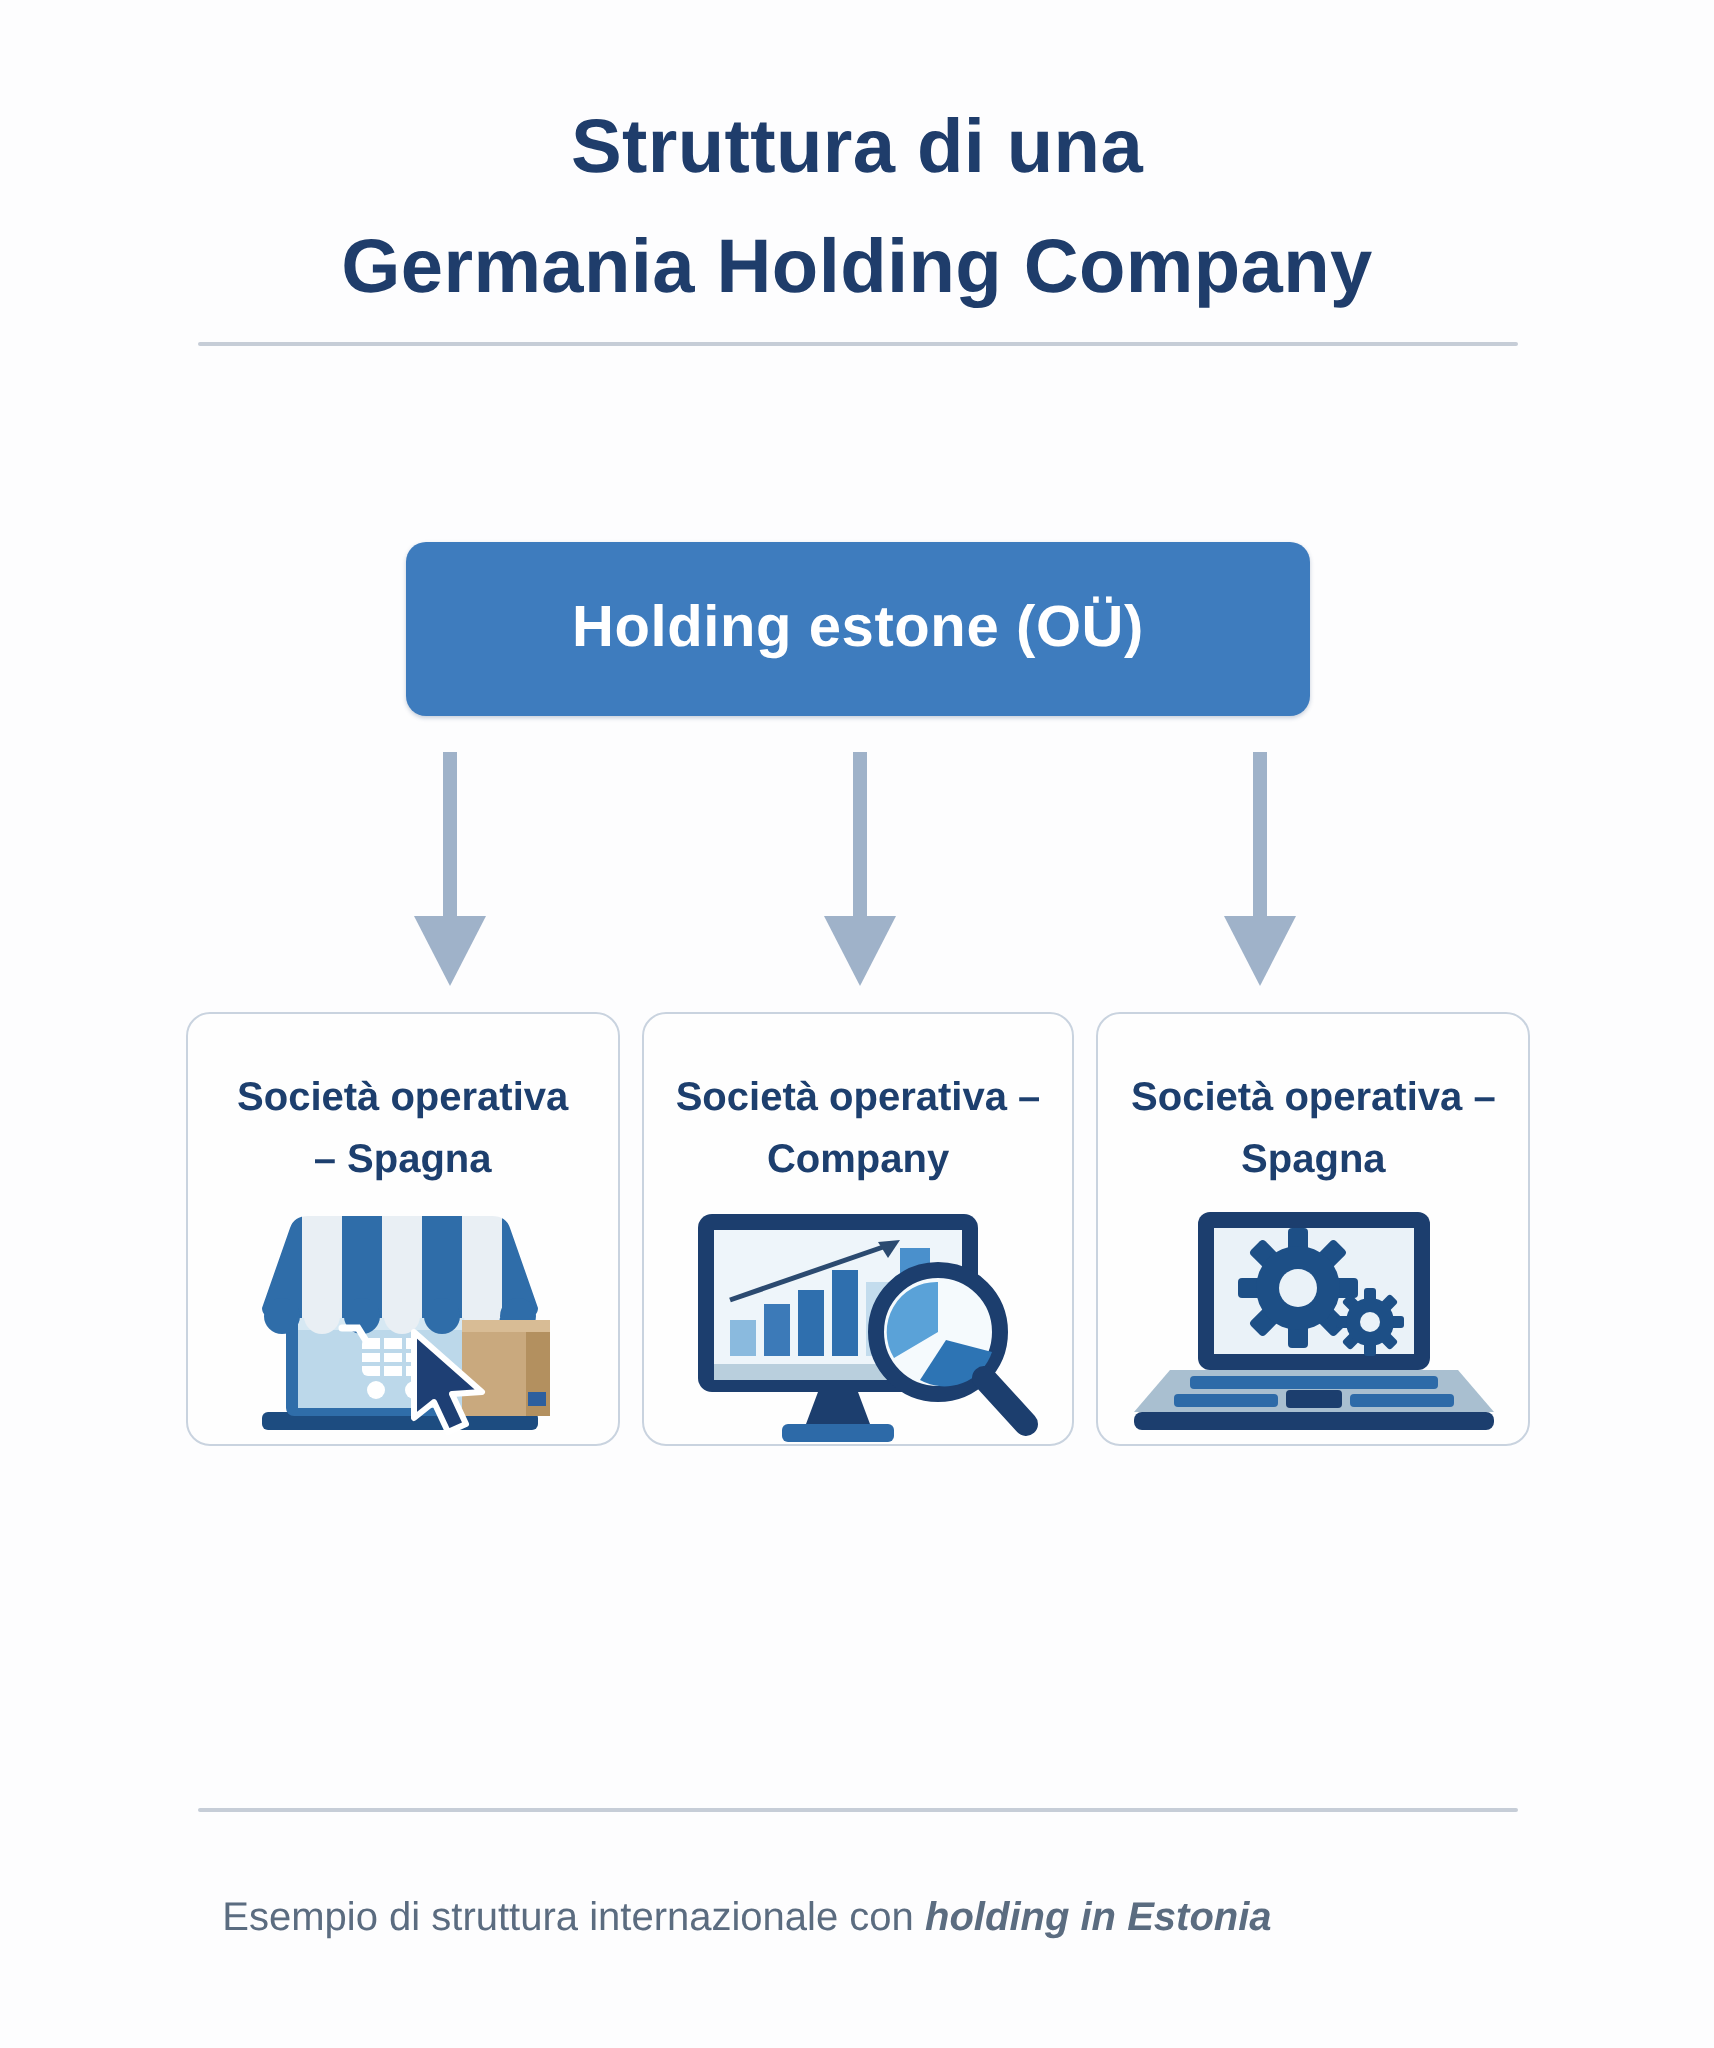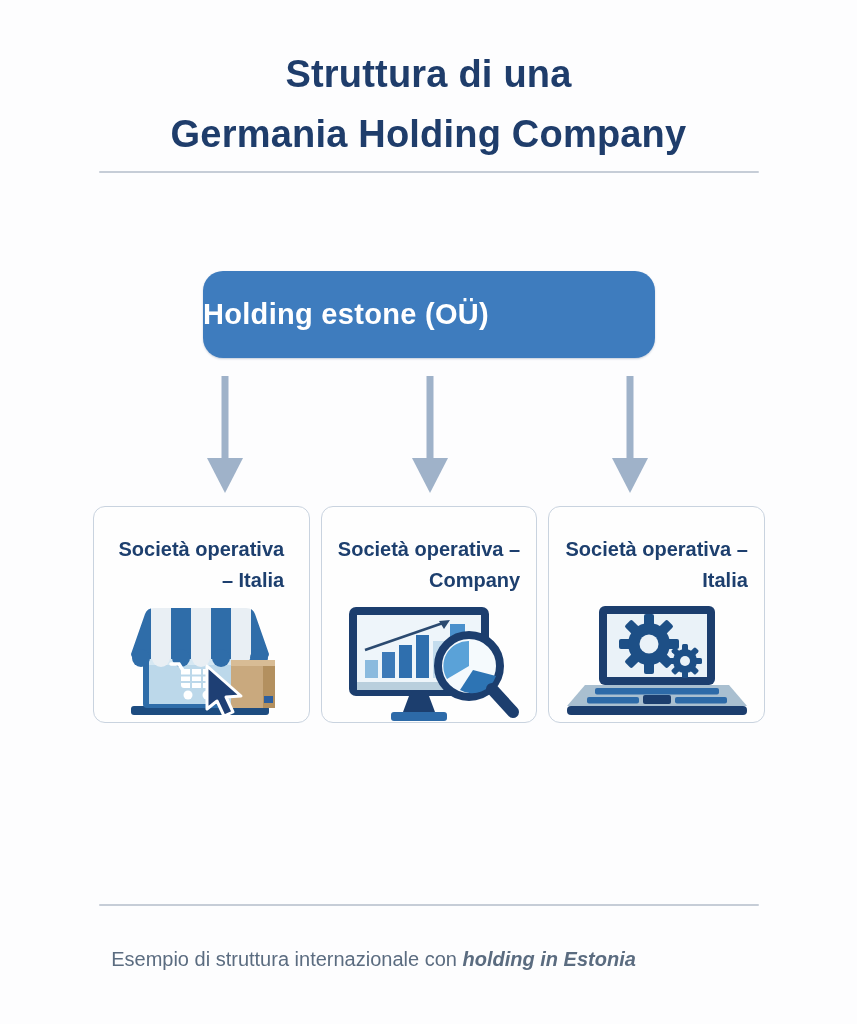--- a/index.html
+++ b/index.html
@@ -28,22 +28,22 @@
     position:absolute;left:99px;width:660px;height:2px;
     background:#c6cdd7;border-radius:1px;
   }
   .divider.top{top:171px;}
   .divider.bottom{top:904px;}
   
   .holding-box{
     position:absolute;left:203px;top:271px;
     width:452px;height:87px;
     background:#3e7cbe;
-    border-radius:20px;
-    display:flex;align-items:center;justify-content:flex-start;
+    border-radius:10px;
+    display:flex;align-items:center;justify-content:center;
     box-shadow:0 1px 2px rgba(30,62,110,.25);
   }
   .holding-box .label{
     color:#ffffff;font-size:29px;font-weight:700;letter-spacing:.3px;
   }
   
   .arrow{position:absolute;top:376px;width:40px;height:118px;}
   .arrow.a1{left:205px;}
   .arrow.a2{left:410px;}
   .arrow.a3{left:610px;}
@@ -54,21 +54,21 @@
   }
   .card{
     width:217px;height:217px;box-sizing:border-box;
     background:#fefefe;
     border:1.5px solid #c9d3df;
     border-radius:12px;
     display:flex;flex-direction:column;align-items:center;
   }
   .card-title{
     margin-top:27px;
-    text-align:right;
+    text-align:center;
     color:#1d3f6e;
     font-size:20px;font-weight:700;
     line-height:31px;
   }
   .card-icon{margin-top:6px;width:200px;height:130px;flex:0 0 auto;}
   
   .footer{
     position:absolute;top:928px;left:0;width:747px;
     text-align:center;
     color:#5b6c80;
@@ -103,21 +103,21 @@
   <svg class="arrow a3" viewBox="0 0 40 118">
     <rect x="16.5" y="0" width="7" height="84" fill="#9fb2c9"></rect>
     <polygon points="2,82 38,82 20,117" fill="#9fb2c9"></polygon>
   </svg>
 
   <div class="cards">
 
     <div class="card">
       <div class="card-title">
         <div>Società operativa</div>
-        <div>– Italia</div>
+        <div>– Spagna</div>
       </div>
       <svg class="card-icon" viewBox="0 0 200 130">
 
         <rect x="30" y="104" width="138" height="9" rx="3" fill="#1d4c80"></rect>
 
         <rect x="42" y="44" width="112" height="62" rx="4" fill="#2f6da9"></rect>
         <rect x="48" y="52" width="100" height="50" fill="#bcd8ea"></rect>
         <rect x="48" y="52" width="100" height="11" fill="#d6e8f3"></rect>
 
         <clipPath id="awnClip">
@@ -186,21 +186,21 @@
         <circle cx="140" cy="64" r="31" fill="#f5fafd" stroke="#1c3e6e" stroke-width="8"></circle>
         <path d="M140,64 L140,39 A25,25 0 0 0 118,77 Z" fill="#5aa2d8"></path>
         <path d="M144,68 L167,74 A25,25 0 0 1 131,88 Z" fill="#2d74b4"></path>
         <line x1="163" y1="87" x2="184" y2="110" stroke="#1c3e6e" stroke-width="12" stroke-linecap="round"></line>
       </svg>
     </div>
 
     <div class="card">
       <div class="card-title">
         <div>Società operativa –</div>
-        <div>Italia</div>
+        <div>Spagna</div>
       </div>
       <svg class="card-icon" viewBox="0 0 200 130">
 
         <rect x="42" y="4" width="116" height="79" rx="6" fill="#1c3e6e"></rect>
         <rect x="50" y="12" width="100" height="63" fill="#eaf2f8"></rect>
 
         <g transform="translate(92,42)" fill="#1d4f86">
           <rect x="-5" y="-30" width="10" height="12" rx="2"></rect>
           <rect x="-5" y="-30" width="10" height="12" rx="2" transform="rotate(45)"></rect>
           <rect x="-5" y="-30" width="10" height="12" rx="2" transform="rotate(90)"></rect>

